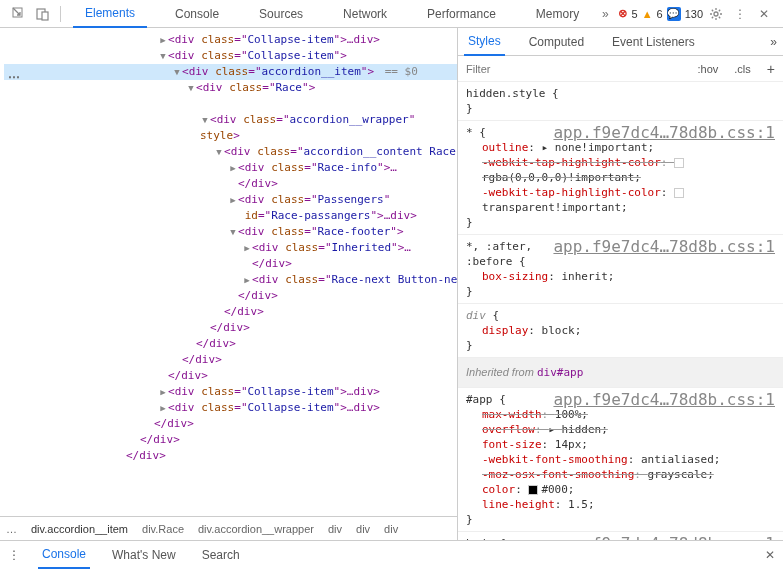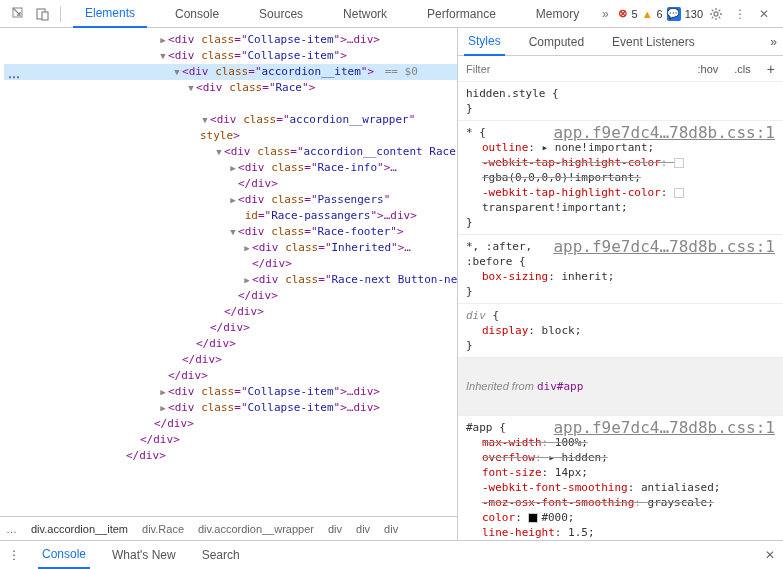--- a/index.html
+++ b/index.html
@@ -51,21 +51,21 @@
 
 .styles-body { flex: 1; overflow: auto; font-family: Menlo, Consolas, monospace; font-size: 11px; line-height: 15px; }
 .rule { padding: 4px 8px; border-bottom: 1px solid #eee; }
 .rule .srclink { float: right; color: #888; text-decoration: underline; cursor: pointer; font-size: 16px; }
 .sel { color: #333; }
 .brace { color: #333; }
 .prop { padding-left: 16px; }
 .propn { color: #c80000; }
 .propv { color: #333; }
 .strike { text-decoration: line-through; color: #999; }
-.inherit-hdr { background: #f1f1f1; padding: 21px 8px; color: #888; font-style: italic; font-family: "Segoe UI", Arial, sans-serif; font-size: 11px; border-bottom: 1px solid #eee; }
+.inherit-hdr { background: #f1f1f1; padding: 7px 8px; color: #888; font-style: italic; font-family: "Segoe UI", Arial, sans-serif; font-size: 11px; border-bottom: 1px solid #eee; }
 .ua { color: #999; font-style: italic; float: right; font-size: 10px; }
 .swatch { display: inline-block; width: 10px; height: 10px; border: 1px solid #ccc; vertical-align: middle; margin-right: 3px; }
 .chk { display: inline-block; width: 10px; height: 10px; border: 1px solid #ccc; vertical-align: middle; margin-right: 3px; }
 
 
 .drawer { border-top: 1px solid #ccc; height: 28px; display: flex; align-items: center; padding: 0 8px; gap: 18px; font-size: 12px; color: #555; }
 .drawer .dtab { cursor: pointer; padding: 0 4px; height: 28px; display: flex; align-items: center; }
 .drawer .dtab.active { color: #1a73e8; border-bottom: 2px solid #1a73e8; }
 .drawer .close { margin-left: auto; cursor: pointer; color: #666; }
 </style>

